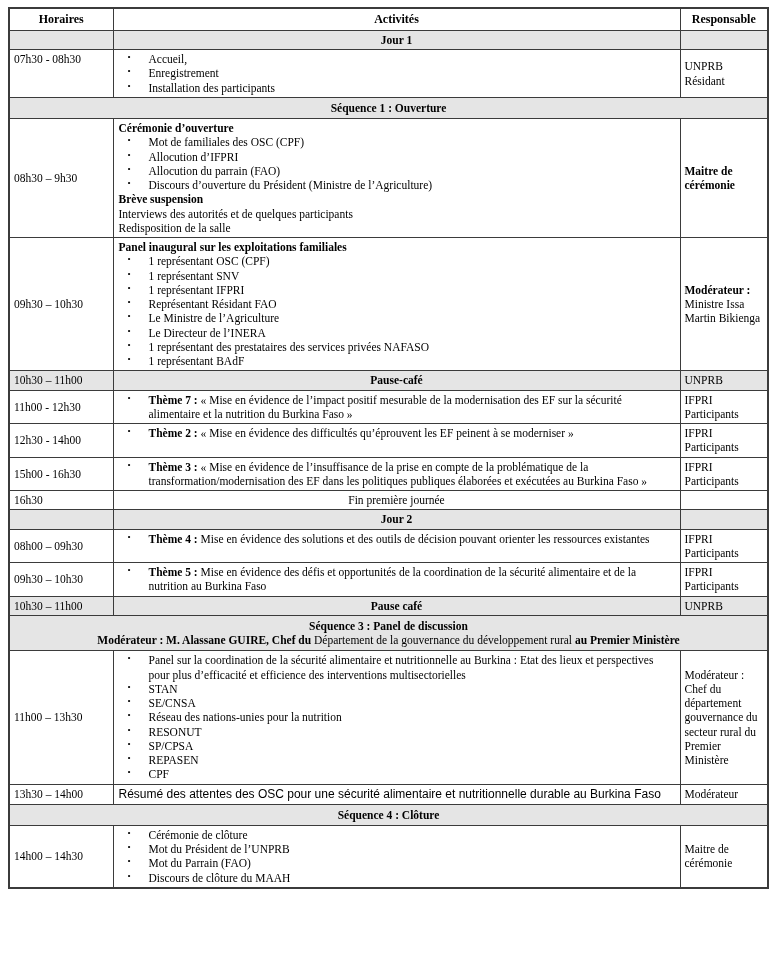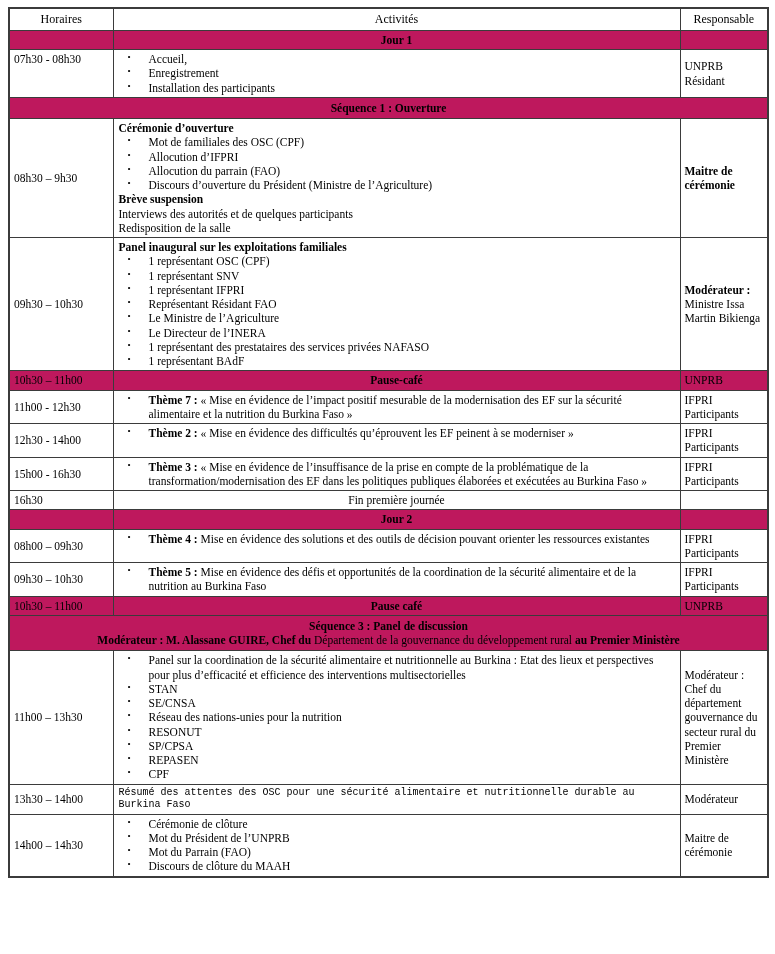--- a/index.html
+++ b/index.html
@@ -9,37 +9,37 @@
     border-collapse:collapse;
     table-layout:fixed;
     width:759px;
     font-family:"Liberation Serif","DejaVu Serif",serif;
     font-size:11.5px;
     line-height:1.24;
     color:#000;
     border:2px solid #3b3b3b;
   }
   td,th{border:1px solid #3b3b3b;padding:2px 4px;vertical-align:middle;word-wrap:break-word;}
-  th{font-size:12px;text-align:center;font-weight:normal;padding:3px 2px;}
+  th{font-size:12px;text-align:center;font-weight:bold;padding:3px 2px;}
   col.c-time{width:104px;}
   col.c-act{width:567px;}
   col.c-resp{width:88px;}
-  .gray{background:#be185d;}
+  .gray{background:#e5e5e5;}
   td.time{vertical-align:middle;padding-left:4px;}
   td.time.vtop{vertical-align:top;}
   td.act{vertical-align:top;padding:2px 5px;}
   td.resp{vertical-align:middle;padding:2px 4px;}
   .bold{font-weight:bold;}
   .center{text-align:center;}
   .banner-cell{text-align:center;padding:3px 4px;}
   .banner-line{text-align:center;}
   .li{position:relative;padding-left:30px;}
   .li .bullet{position:absolute;left:9px;top:0;font-size:9px;}
   .title-line{font-weight:bold;}
-  .sans-text{font-family:Liberation Mono, monospace;font-size:10px;line-height:1.25;padding:3px 5px;}
+  .sans-text{font-family:Liberation Sans, sans-serif;font-size:12px;line-height:1.25;padding:3px 5px;}
   .resp-line{margin:0;}
   tr.thin td{height:13px;}
 </style>
 </head>
 <body>
 
 <div class="page">
   <table class="agenda">
     <colgroup>
       <col class="c-time">
@@ -207,20 +207,25 @@
         <tr>
           <td class="time">13h30 – 14h00</td>
           <td class="act sans-text">
             <div>Résumé des attentes des OSC pour une sécurité alimentaire et nutritionnelle durable au Burkina Faso</div>
           </td>
           <td class="resp">
             <div class="resp-line">Modérateur</div>
           </td>
         </tr>
         <tr>
+          <td class="gray banner-cell" colspan="3">
+            <div class="banner-line"><span class="bold">Séquence 4 : Clôture</span></div>
+          </td>
+        </tr>
+        <tr>
           <td class="time">14h00 – 14h30</td>
           <td class="act">
             <div class="li"><span class="bullet">•</span><span>Cérémonie de clôture</span></div>
             <div class="li"><span class="bullet">•</span><span>Mot du Président de l’UNPRB</span></div>
             <div class="li"><span class="bullet">•</span><span>Mot du Parrain (FAO)</span></div>
             <div class="li"><span class="bullet">•</span><span>Discours de clôture du MAAH</span></div>
           </td>
           <td class="resp">
             <div class="resp-line">Maitre de cérémonie</div>
           </td>

